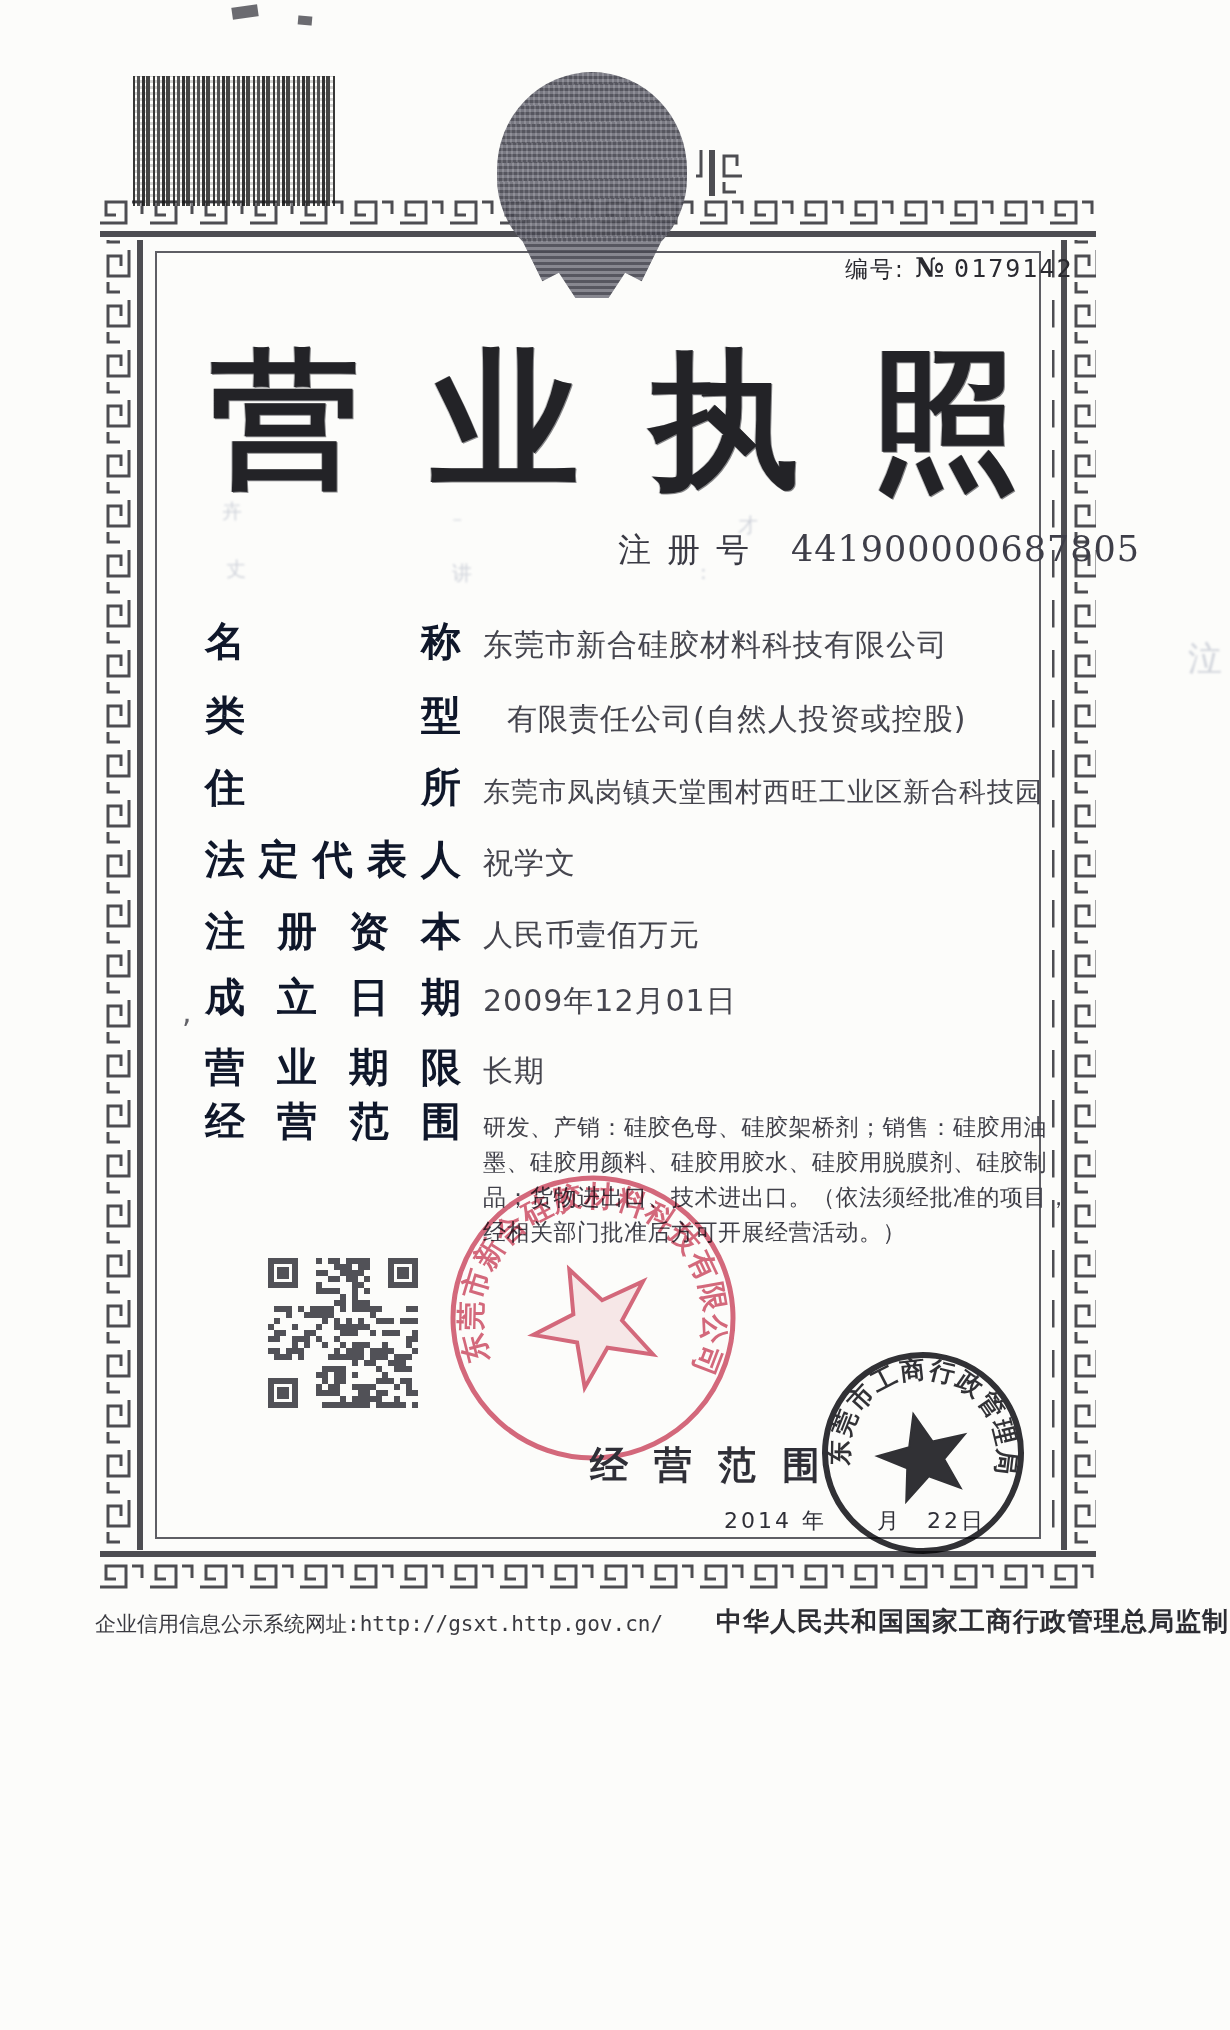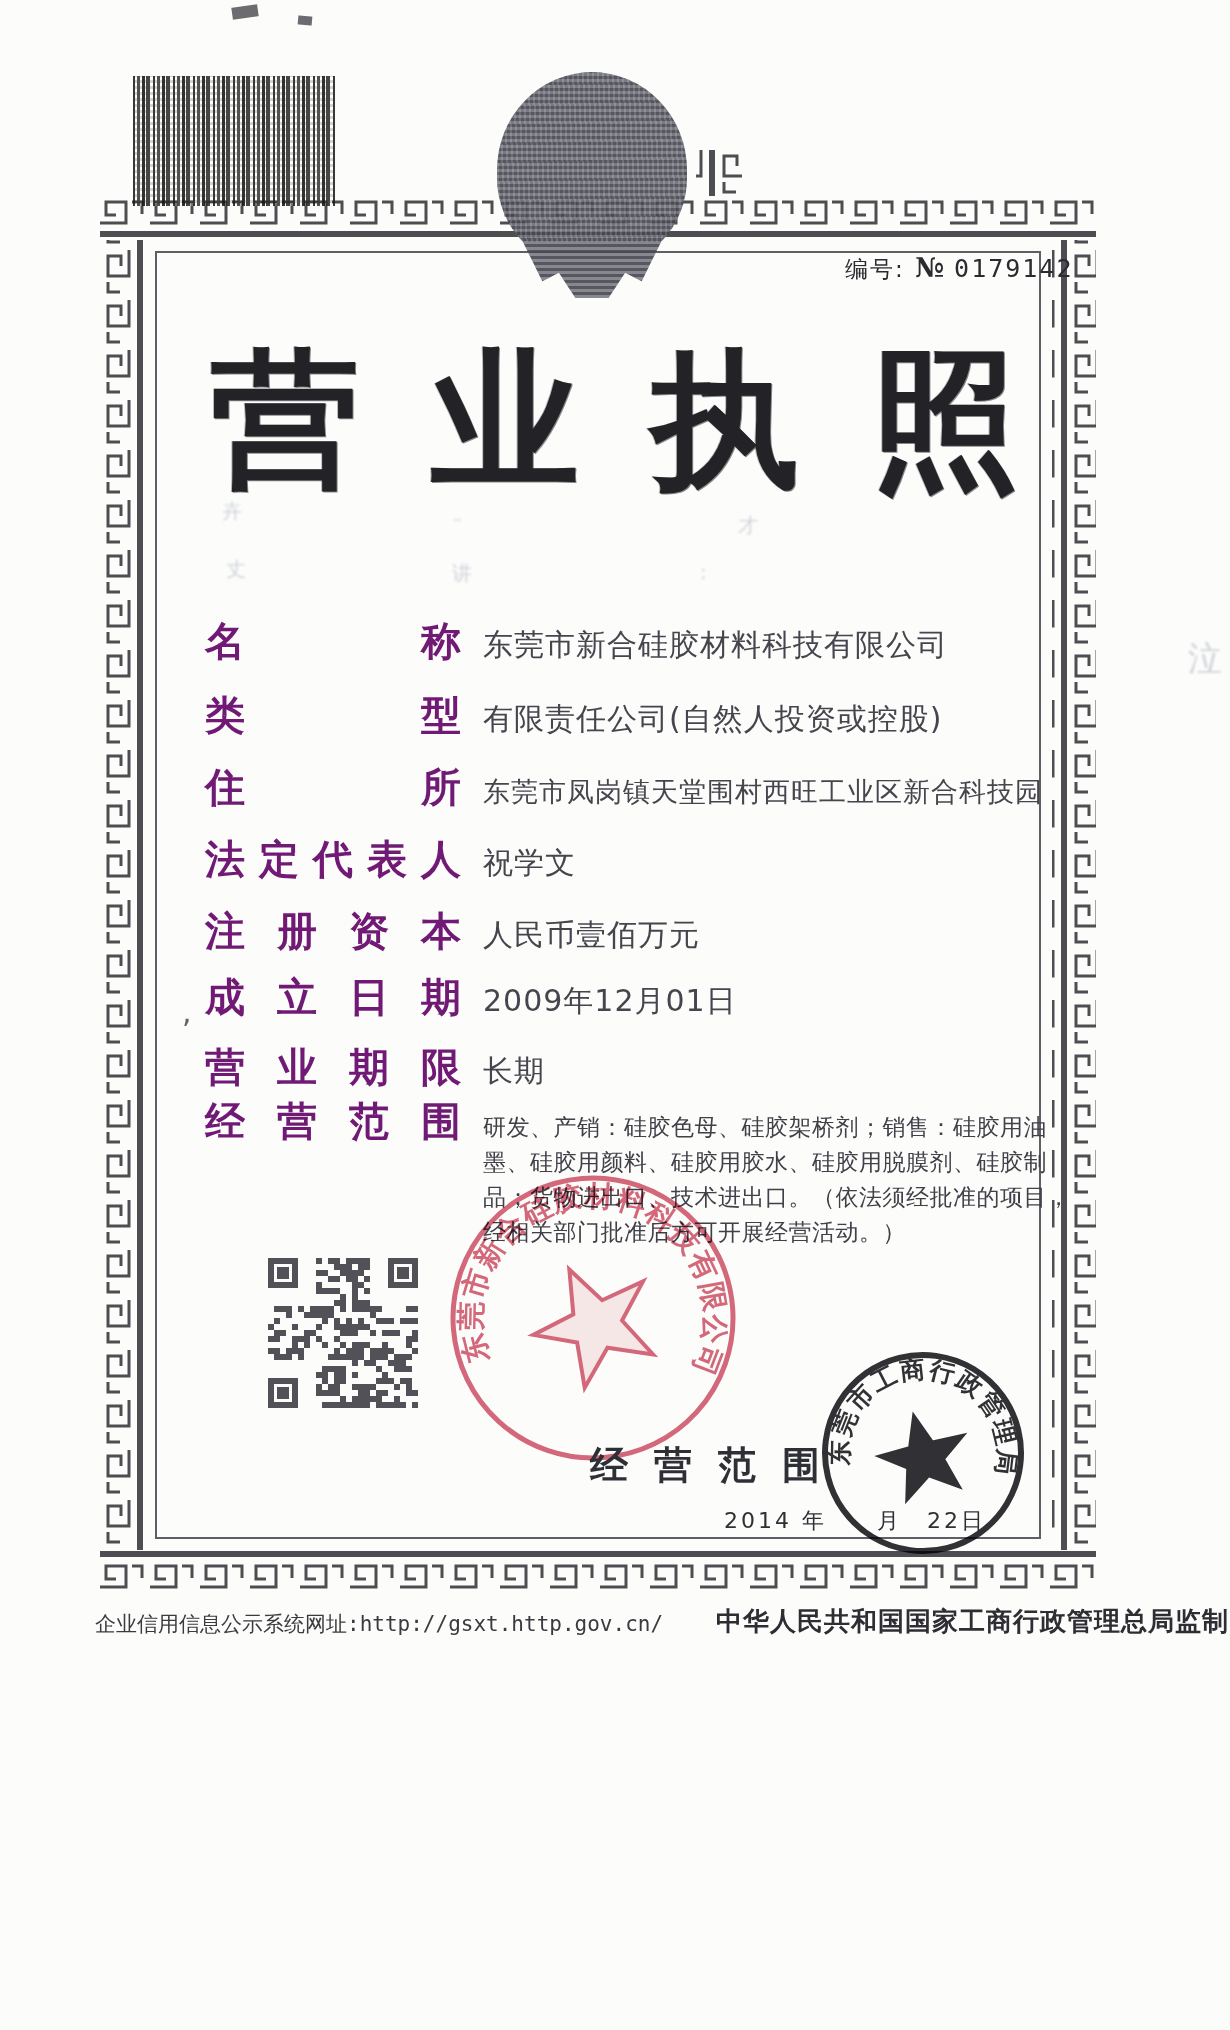--- a/index.html
+++ b/index.html
@@ -38,21 +38,21 @@
     color:#232327;letter-spacing:72px;text-indent:72px;white-space:nowrap;
     text-shadow:1px 1px 0 rgba(40,40,45,.55), -1px 0 0 rgba(60,60,66,.35);filter:blur(.3px);}
 
   
   .regline{position:absolute;left:618px;top:528px;display:flex;align-items:baseline;gap:26px;}
   .regline .lab{font-size:33px;letter-spacing:16px;color:#3a3a44;font-weight:500;}
   .regline .num{font-family:"DejaVu Serif","Liberation Serif",serif;font-size:35px;color:#3e3e48;letter-spacing:1px;}
 
   
   .row{position:absolute;left:205px;display:flex;align-items:baseline;}
-  .flabel{width:256px;font-size:40px;font-weight:600;color:#701a75;
+  .flabel{width:256px;font-size:40px;font-weight:600;color:#0f172a;
     text-align:justify;text-align-last:justify;letter-spacing:0;}
   .fvalue{margin-left:22px;font-size:30px;color:#45454e;letter-spacing:1px;white-space:nowrap;}
   .fvalue.addr{font-size:27px;}
   .fvalue.scope{font-size:23px;white-space:normal;width:606px;line-height:1.52;letter-spacing:.5px;color:#404049;}
 
   
   .qr{position:absolute;left:268px;top:1258px;width:150px;height:150px;opacity:.82;filter:blur(.3px);}
   .qr .cell{position:absolute;width:6px;height:6px;background:#2c2c34;}
   .qr .finder{position:absolute;width:30px;height:30px;border:6px solid #2c2c34;box-sizing:border-box;}
   .qr .finder::after{content:"";position:absolute;left:3px;top:3px;width:12px;height:12px;background:#2c2c34;}
@@ -119,26 +119,30 @@
   <div class="title">营业执照</div>
 
   <span class="ghost" style="left:222px;top:498px;">卉</span>
   <span class="ghost" style="left:448px;top:506px;">﹣</span>
   <span class="ghost" style="left:738px;top:512px;">才</span>
   <span class="ghost" style="left:226px;top:556px;">丈</span>
   <span class="ghost" style="left:452px;top:560px;">讲</span>
   <span class="ghost" style="left:700px;top:560px;">:</span>
   <span class="ghost" style="left:1188px;top:636px;font-size:34px;">泣</span>
 
+  <div class="regline">
+    <span class="lab">注册号</span>
+    <span class="num">441900000687805</span>
+  </div>
 
   <div class="row" style="top:614px;">
     <div class="flabel">名称</div>
     <div class="fvalue">东莞市新合硅胶材料科技有限公司</div>
   </div>
-  <div class="row" style="top:688px;">
+  <div class="row" style="top:688px;gap:24px;">
     <div class="flabel">类型</div>
     <div class="fvalue">有限责任公司(自然人投资或控股)</div>
   </div>
   <div class="row" style="top:832px;">
     <div class="flabel">法定代表人</div>
     <div class="fvalue">祝学文</div>
   </div>
   <div class="row" style="top:760px;">
     <div class="flabel">住所</div>
     <div class="fvalue addr">东莞市凤岗镇天堂围村西旺工业区新合科技园</div>

